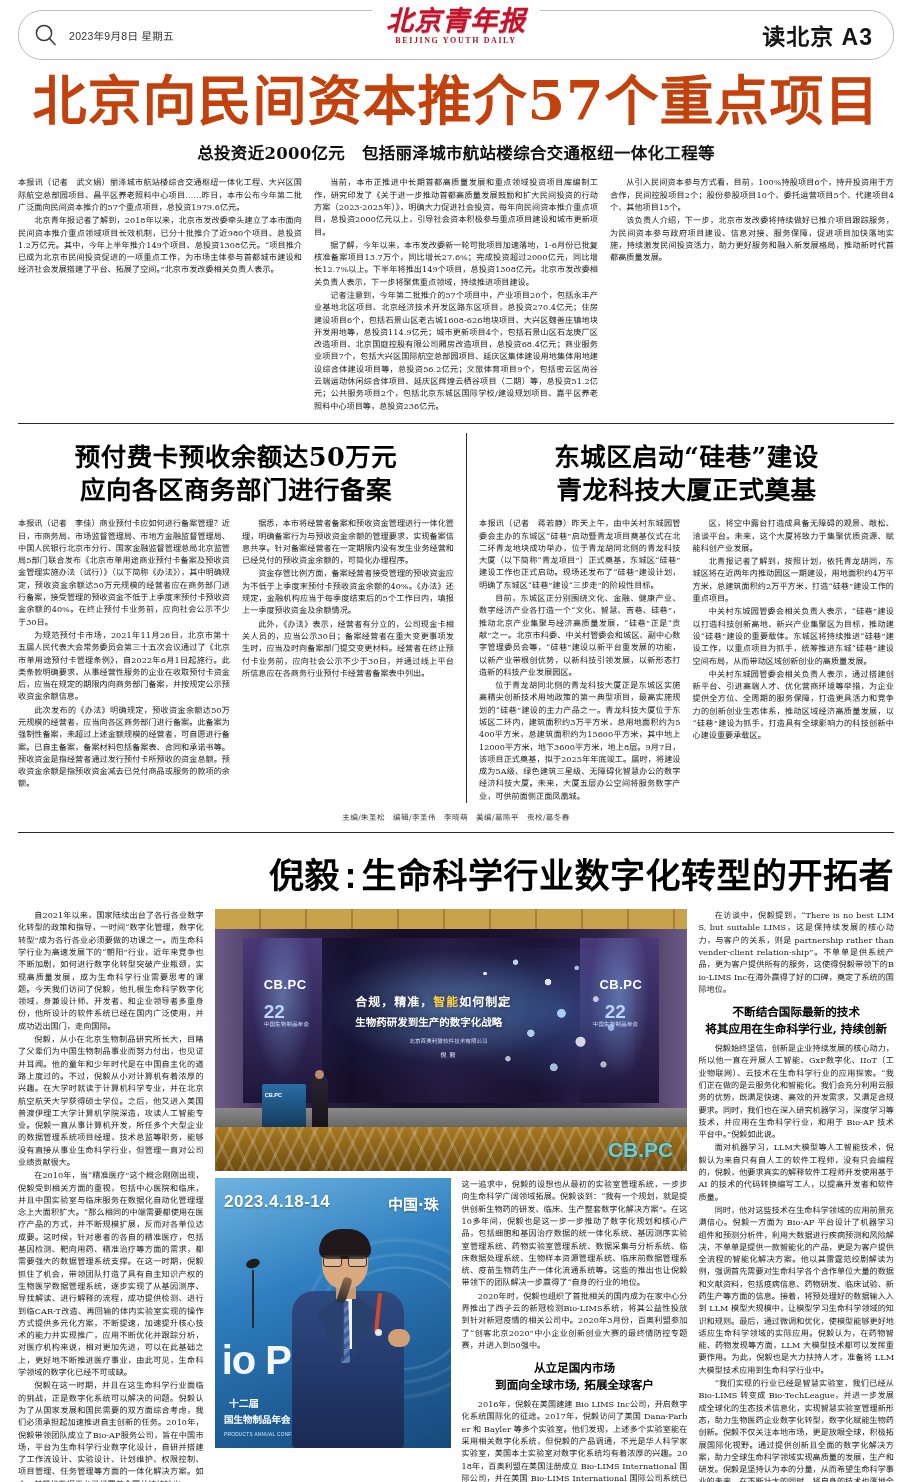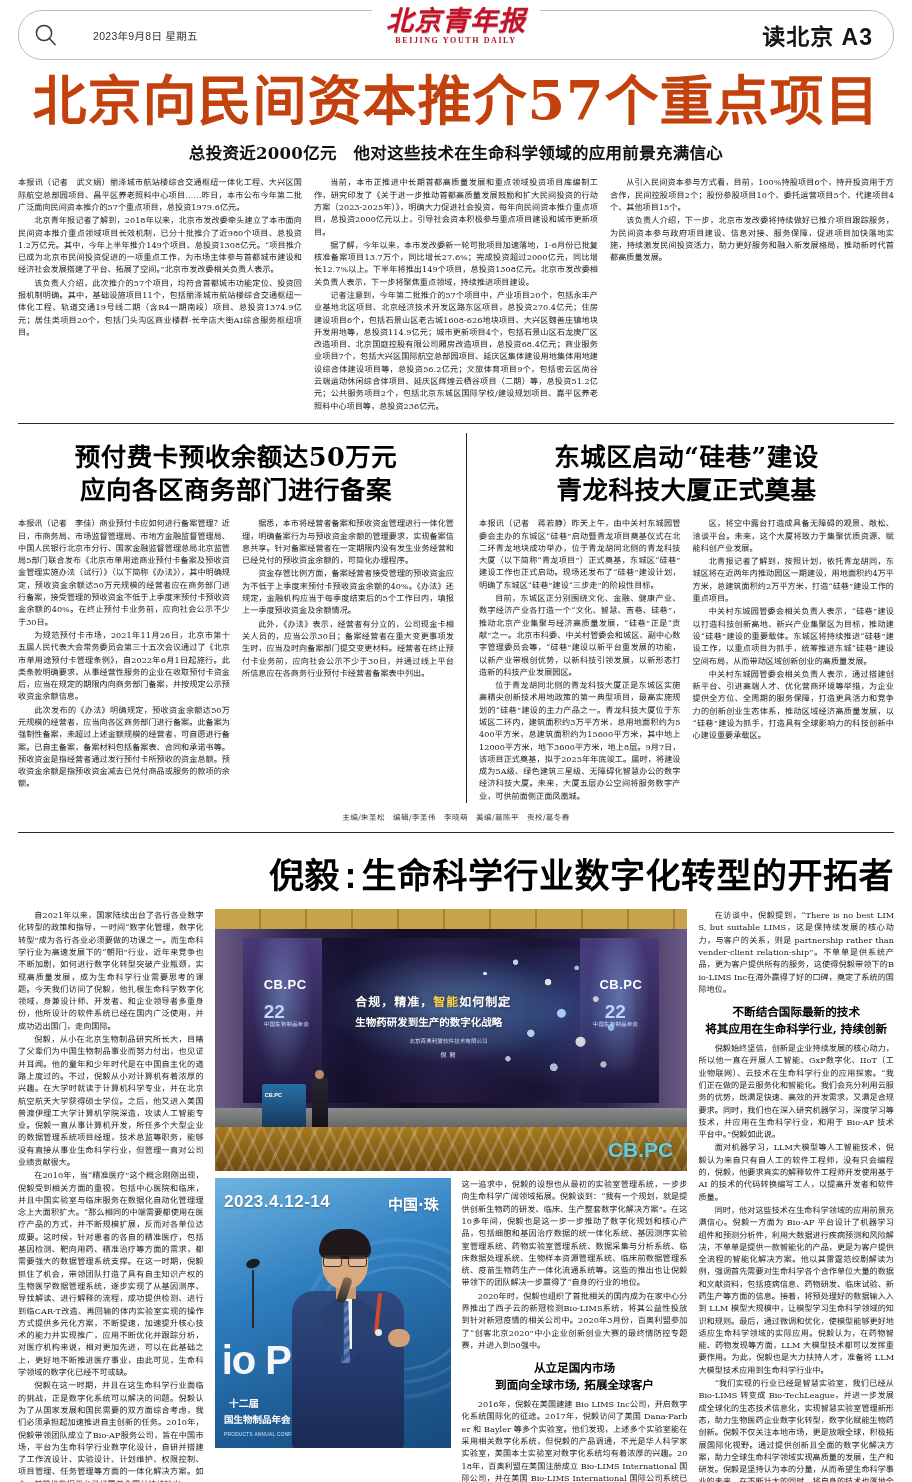--- a/index.html
+++ b/index.html
@@ -9,21 +9,21 @@
     font-family:"Liberation Serif","DejaVu Serif",serif;
     color:#111;
     overflow:hidden;
   }
   .page{position:relative;width:912px;height:1482px;box-sizing:border-box;padding:0 18px;}
 
   
   .masthead{
     position:relative;height:48px;margin-top:10px;
     border:1.4px solid #bdbdbd;border-radius:24px;
-    display:flex;align-items:center;gap:24px;
+    display:flex;align-items:center;
   }
   .mh-search{margin-left:14px;width:26px;height:26px;flex:0 0 auto;}
   .mh-search svg{display:block;}
   .mh-date{margin-left:10px;font-size:10.5px;letter-spacing:.3px;color:#333;
     font-family:"Liberation Sans","DejaVu Sans",sans-serif;white-space:nowrap;}
   .mh-center{position:absolute;left:0;right:0;top:-4px;display:flex;justify-content:center;pointer-events:none;}
   .logo-wrap{text-align:center;background:#fff;padding:0 14px;}
   .logo-cn{
     font-size:27px;font-weight:bold;color:#c5122b;letter-spacing:1px;
     font-family:"DejaVu Serif",serif;
@@ -247,28 +247,27 @@
     <div class="mh-center">
       <div class="logo-wrap">
         <div class="logo-cn">北京青年报</div>
         <div class="logo-en">BEIJING YOUTH DAILY</div>
       </div>
     </div>
     <div class="mh-section">读北京 A3</div>
   </div>
 
   <div class="lead-head">北京向民间资本推介57个重点项目</div>
-  <div class="lead-sub">总投资近2000亿元　他对这些技术在生命科学领域的应用前景充满信心</div>
+  <div class="lead-sub">总投资近2000亿元　包括丽泽城市航站楼综合交通枢纽一体化工程等</div>
 
   <div class="cols">
     <div class="col">
       <div class="bodytext">
         <p class="noind"><span class="lead-in"></span><span>本报讯（记者　武文娟）丽泽城市航站楼综合交通枢纽一体化工程、大兴区国际航空总部园项目、昌平区养老照料中心项目……昨日，本市公布今年第二批广泛面向民间资本推介的57个重点项目，总投资1979.6亿元。</span></p>
         <p>北京青年报记者了解到，2018年以来，北京市发改委牵头建立了本市面向民间资本推介重点领域项目长效机制，已分十批推介了近980个项目、总投资1.2万亿元。其中，今年上半年推介149个项目、总投资1308亿元。“项目推介已成为北京市民间投资促进的一项重点工作，为市场主体参与首都城市建设和经济社会发展搭建了平台、拓展了空间。”北京市发改委相关负责人表示。</p>
-        <p>该负责人介绍，此次推介的57个项目，均符合首都城市功能定位、投资回报机制明确。其中，基础设施项目11个，包括丽泽城市航站楼综合交通枢纽一体化工程、轨道交通19号线二期（含R4一期南段）项目、总投资1374.9亿元；居住类项目20个，包括门头沟区商业楼群·长辛店大街AI综合服务枢纽项目。</p>
       </div>
     </div>
     <div class="col">
       <div class="bodytext">
         <p>当前，本市正推进中长期首都高质量发展和重点领域投资项目库编制工作，研究印发了《关于进一步推动首都高质量发展鼓励和扩大民间投资的行动方案（2023-2025年）》，明确大力促进社会投资，每年向民间资本推介重点项目，总投资2000亿元以上，引导社会资本积极参与重点项目建设和城市更新项目。</p>
         <p>据了解，今年以来，本市发改委新一轮可批项目加速落地，1-6月份已批复核准备案项目13.7万个，同比增长27.6%；完成投资超过2000亿元，同比增长12.7%以上。下半年将推出149个项目，总投资1308亿元。北京市发改委相关负责人表示，下一步将聚焦重点领域，持续推进项目建设。</p>
         <p>记者注意到，今年第二批推介的57个项目中，产业项目20个，包括永丰产业基地北区项目、北京经济技术开发区路东区项目，总投资270.4亿元；住房建设项目6个，包括石景山区老古城1608-626地块项目、大兴区魏善庄镇地块开发用地等，总投资114.9亿元；城市更新项目4个，包括石景山区石龙庚厂区改造项目、北京国庭控股有限公司厢房改造项目，总投资68.4亿元；商业服务业项目7个，包括大兴区国际航空总部园项目、延庆区集体建设用地集体用地建设综合体建设项目等，总投资56.2亿元；文旅体育项目9个，包括密云区尚谷云端运动休闲综合体项目、延庆区辉煌云栖谷项目（二期）等，总投资51.2亿元；公共服务项目2个，包括北京东城区国际学校/建设规划项目、嘉平区养老照料中心项目等，总投资236亿元。</p>
       </div>
     </div>
     <div class="col">
@@ -381,21 +380,21 @@
         <div class="speaker"></div>
         <div class="carpet"></div>
         <div class="carpet-logo">CB.PC</div>
       </div>
 
       <div style="display:flex;gap:11px;margin-top:7px;">
         <div style="width:236px;">
 
           <div class="photo photo-port">
             <div class="pb-rings"></div>
-            <div class="pb-date">2023.4.12-14</div>
+            <div class="pb-date">2023.4.18-14</div>
             <div class="pb-loc">中国·珠</div>
             <div class="pb-io">io PC</div>
             <div class="pb-cn1">十二届</div>
             <div class="pb-cn2">国生物制品年会</div>
             <div class="pb-en">PRODUCTS ANNUAL CONFERENCE</div>
             <div class="mic-stand"></div>
             <div class="mic-head"></div>
             <div class="person">
               <div class="p-body"></div>
               <div class="p-shirt"></div>

